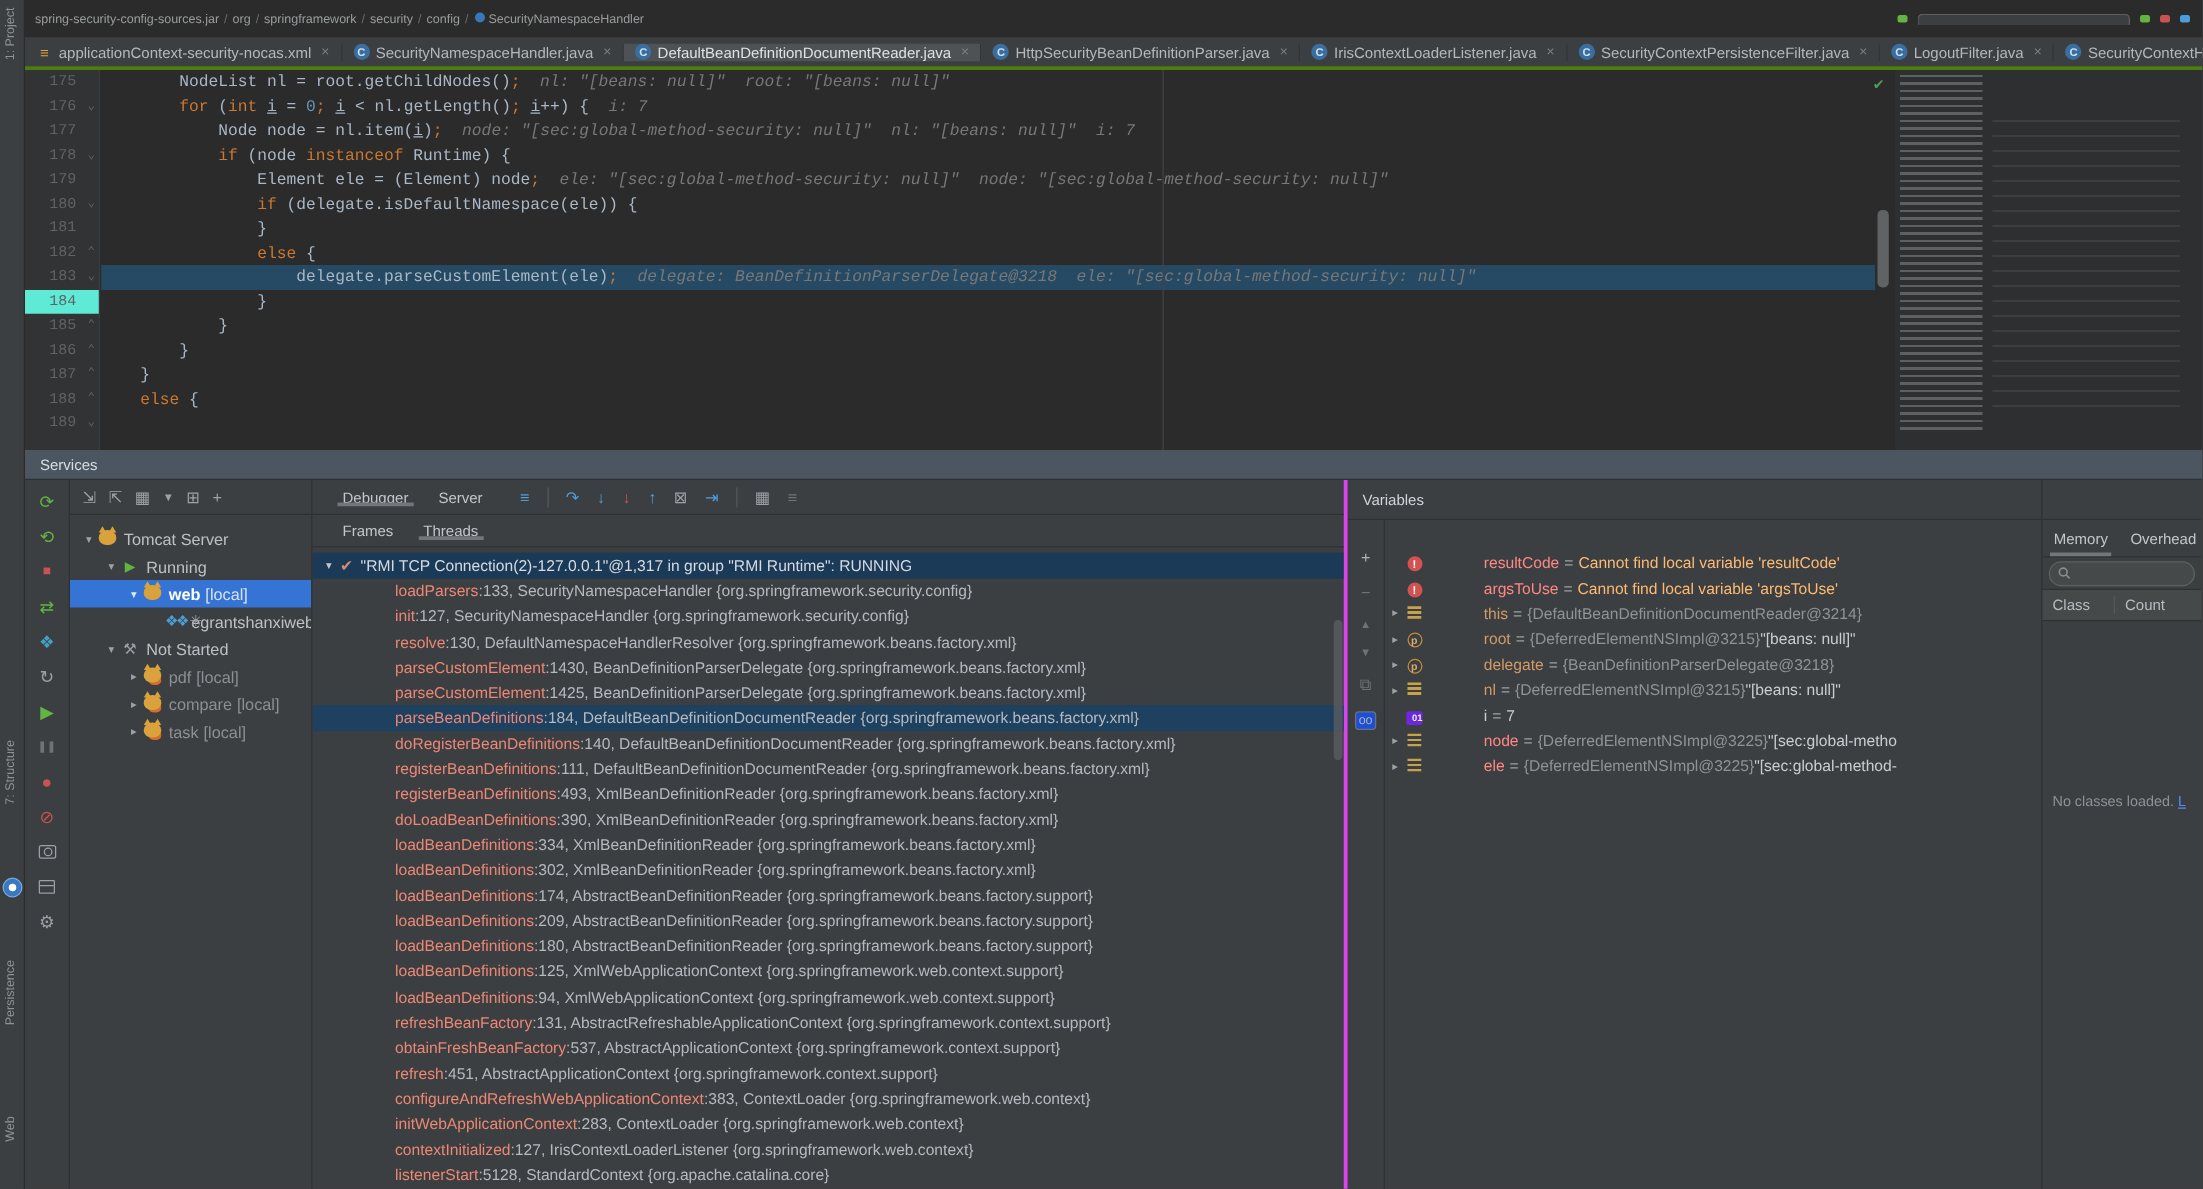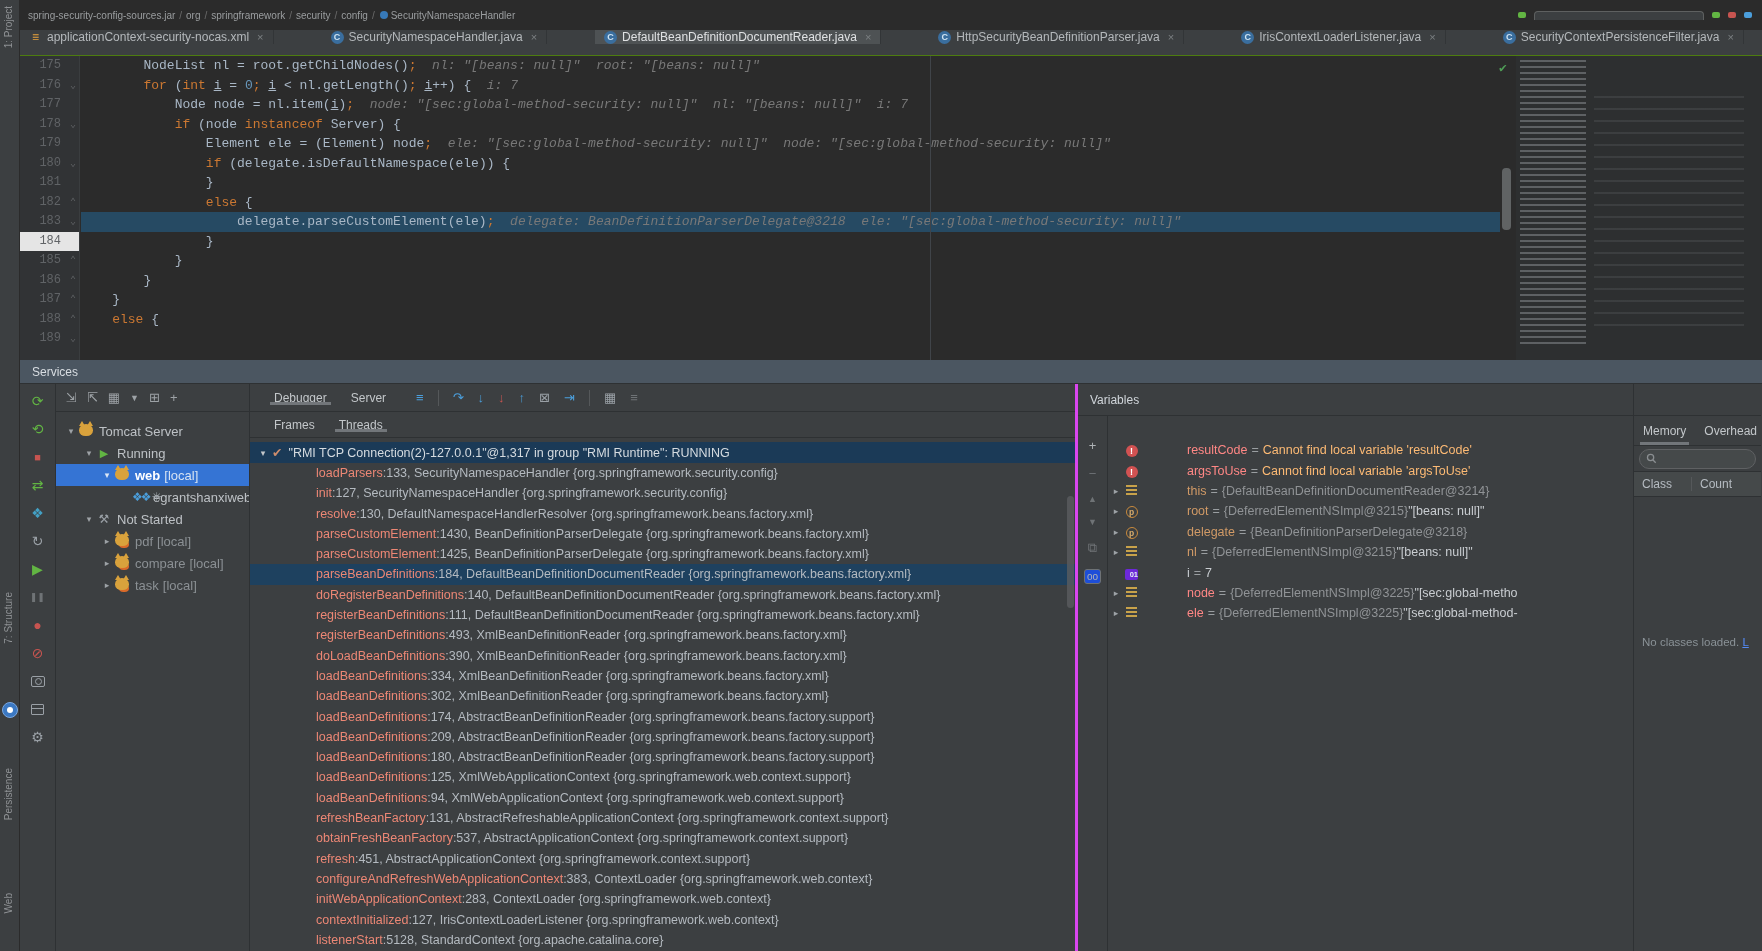--- a/index.html
+++ b/index.html
@@ -24,41 +24,41 @@
     display:flex; align-items:center; padding-left:8px; overflow:hidden; white-space:nowrap; }
   .bc-seg { margin-right:4px; }
   .bc-sep { color:#6b6b6b; margin-right:4px; }
   .bc-classicon { display:inline-block; width:8px; height:8px; border-radius:50%;
     background:#3779b8; margin:0 3px 0 1px; }
   #bc-right { margin-left:auto; display:flex; align-items:center; gap:8px; padding-right:10px; }
   .combo-slice { width:170px; height:9px; border:1px solid #5e6060; border-radius:4px 4px 0 0; border-bottom:none; background:#3c3f41; }
   .mini-dot { width:8px; height:6px; border-radius:2px; }
 
   
-  #tabbar { height:26px; background:#3c3f41; border-bottom:1px solid #4d7c0f;
-    display:flex; align-items:flex-start; overflow:hidden;gap:48px; }
+  #tabbar { height:26px; background:#3c3f41; border-bottom:3px solid #4d7c0f;
+    display:flex; align-items:center; overflow:hidden; }
   .etab { display:flex; align-items:center; gap:5px; padding:0 9px; font-size:12px; color:#b4b8bb;
     border-right:1px solid #323537; cursor:default; white-space:nowrap; }
   .etab.active { background:#4e5254; color:#dfe1e3; box-shadow:inset 0 -2px 0 #4e5254; }
   .etab .close { color:#7c8083; font-size:11px; margin-left:3px; }
   .ficon { display:inline-flex; width:13px; height:13px; border-radius:50%; align-items:center;
     justify-content:center; font-size:9px; font-weight:bold; color:#cfe3f2; flex:0 0 13px; }
   .ficon.java { background:#3a6e9e; }
   .ficon.xml  { background:transparent; border-radius:2px; }
   .ficon.xml::before { content:"≡"; color:#e8a33d; font-size:12px; font-weight:bold; }
 
   
   #editor { position:relative; height:304px; background:#2b2b2b; overflow:hidden;
     font-family:Liberation Mono, monospace; font-size:13px; }
   #gutter { position:absolute; left:0; top:0; width:60px; height:100%; background:#313335;
     border-right:1px solid #3a3d3f; }
   .gut-row { height:19.5px; line-height:19.5px; color:#606366; font-size:12px; text-align:right;
     padding-right:18px; position:relative; }
   .gut-row .fold { position:absolute; right:3px; top:0; font-size:10px; color:#606366; }
-  .gut-row.hl { background:#e5e5e5; }
+  .gut-row.hl { background:#5eead4; }
   #codearea { position:absolute; left:61px; top:0; width:1419px; height:100%; }
   .code-line { height:19.5px; line-height:19.5px; white-space:pre; color:#a9b7c6; }
   .code-line.hl { background:#264a63; }
   .tk-kw { color:#cc7832; }
   .tk-num { color:#6897bb; }
   .tk-hint { color:#787878; font-style:italic; }
   .tk-uvar { text-decoration:underline; }
   #margin-guide { position:absolute; left:910px; top:0; width:1px; height:100%; background:#404449; }
   #editor-stripe { position:absolute; left:1480px; top:0; width:16px; height:100%; background:#2b2b2b; }
   #insp-check { position:absolute; left:1479px; top:4px; color:#4f9e57; font-size:13px; }
@@ -255,21 +255,21 @@
           <div class="gut-row">185<span class="fold">⌃</span></div>
           <div class="gut-row">186<span class="fold">⌃</span></div>
           <div class="gut-row">187<span class="fold">⌃</span></div>
           <div class="gut-row">188<span class="fold">⌃</span></div>
           <div class="gut-row">189<span class="fold">⌄</span></div>
         </div>
       <div id="codearea">
           <div class="code-line"><span>        </span><span>NodeList nl = root.getChildNodes()</span><span class="tk-kw">;</span><span class="tk-hint">  nl: "[beans: null]"  root: "[beans: null]"</span></div>
           <div class="code-line"><span>        </span><span class="tk-kw">for</span><span> (</span><span class="tk-kw">int</span><span> </span><span class="tk-uvar">i</span><span> = </span><span class="tk-num">0</span><span class="tk-kw">;</span><span> </span><span class="tk-uvar">i</span><span> &lt; nl.getLength()</span><span class="tk-kw">;</span><span> </span><span class="tk-uvar">i</span><span>++) {</span><span class="tk-hint">  i: 7</span></div>
           <div class="code-line"><span>            </span><span>Node node = nl.item(</span><span class="tk-uvar">i</span><span>)</span><span class="tk-kw">;</span><span class="tk-hint">  node: "[sec:global-method-security: null]"  nl: "[beans: null]"  i: 7</span></div>
-          <div class="code-line"><span>            </span><span class="tk-kw">if</span><span> (node </span><span class="tk-kw">instanceof</span><span> Server) {</span></div>
+          <div class="code-line"><span>            </span><span class="tk-kw">if</span><span> (node </span><span class="tk-kw">instanceof</span><span> Runtime) {</span></div>
           <div class="code-line"><span>                </span><span>Element ele = (Element) node</span><span class="tk-kw">;</span><span class="tk-hint">  ele: "[sec:global-method-security: null]"  node: "[sec:global-method-security: null]"</span></div>
           <div class="code-line"><span>                </span><span class="tk-kw">if</span><span> (delegate.isDefaultNamespace(ele)) {</span></div>
           <div class="code-line"><span>                </span><span>}</span></div>
           <div class="code-line"><span>                </span><span class="tk-kw">else</span><span> {</span></div>
           <div class="code-line hl"><span>                    </span><span>delegate.parseCustomElement(ele)</span><span class="tk-kw">;</span><span class="tk-hint">  delegate: BeanDefinitionParserDelegate@3218  ele: "[sec:global-method-security: null]"</span></div>
           <div class="code-line"><span>                </span><span>}</span></div>
           <div class="code-line"><span>            </span><span>}</span></div>
           <div class="code-line"><span>        </span><span>}</span></div>
           <div class="code-line"><span>    </span><span>}</span></div>
           <div class="code-line"><span>    </span><span class="tk-kw">else</span><span> {</span></div>

